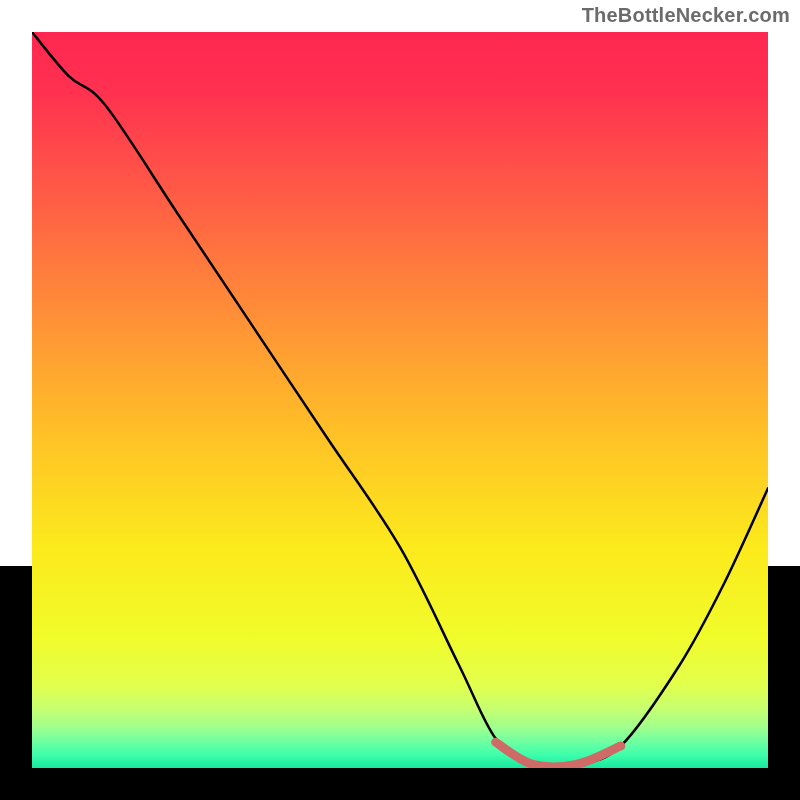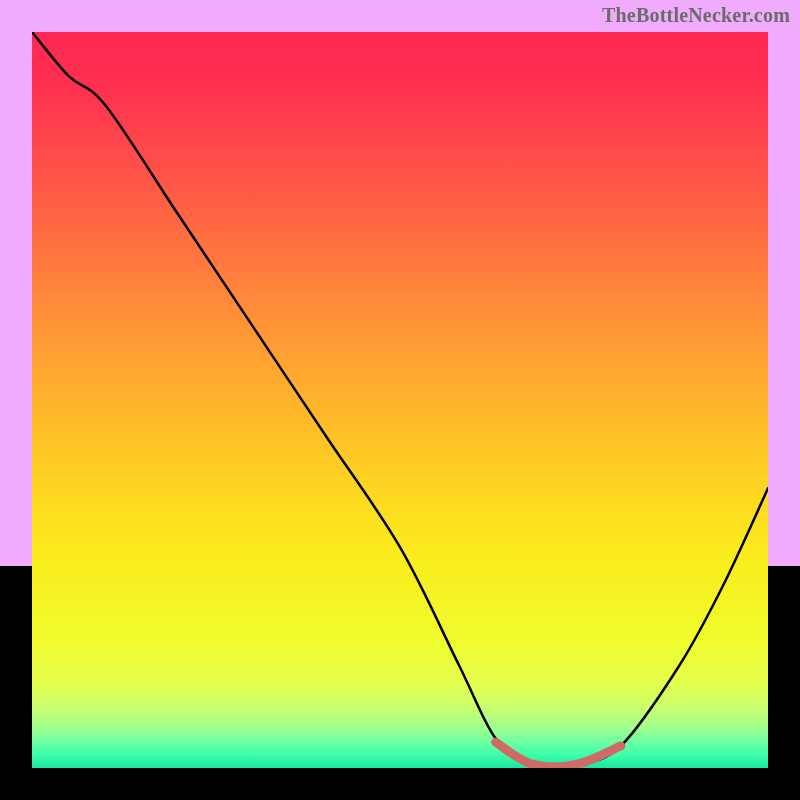--- a/index.html
+++ b/index.html
@@ -8,22 +8,21 @@
     width: 800px;
     height: 800px;
     background: #000;
     overflow: hidden;
     font-family: Arial, Helvetica, sans-serif;
   }
   .frame {
     position: relative;
     width: 800px;
     height: 566px;
-    background: #f0abfc;
-    font-family: Liberation Serif, serif;
+    background: #ffffff;
   }
   .attribution {
     position: absolute;
     top: 4px;
     right: 10px;
     color: #6b6b6b;
     font-size: 20px;
     font-weight: 600;
     letter-spacing: 0.2px;
   }

